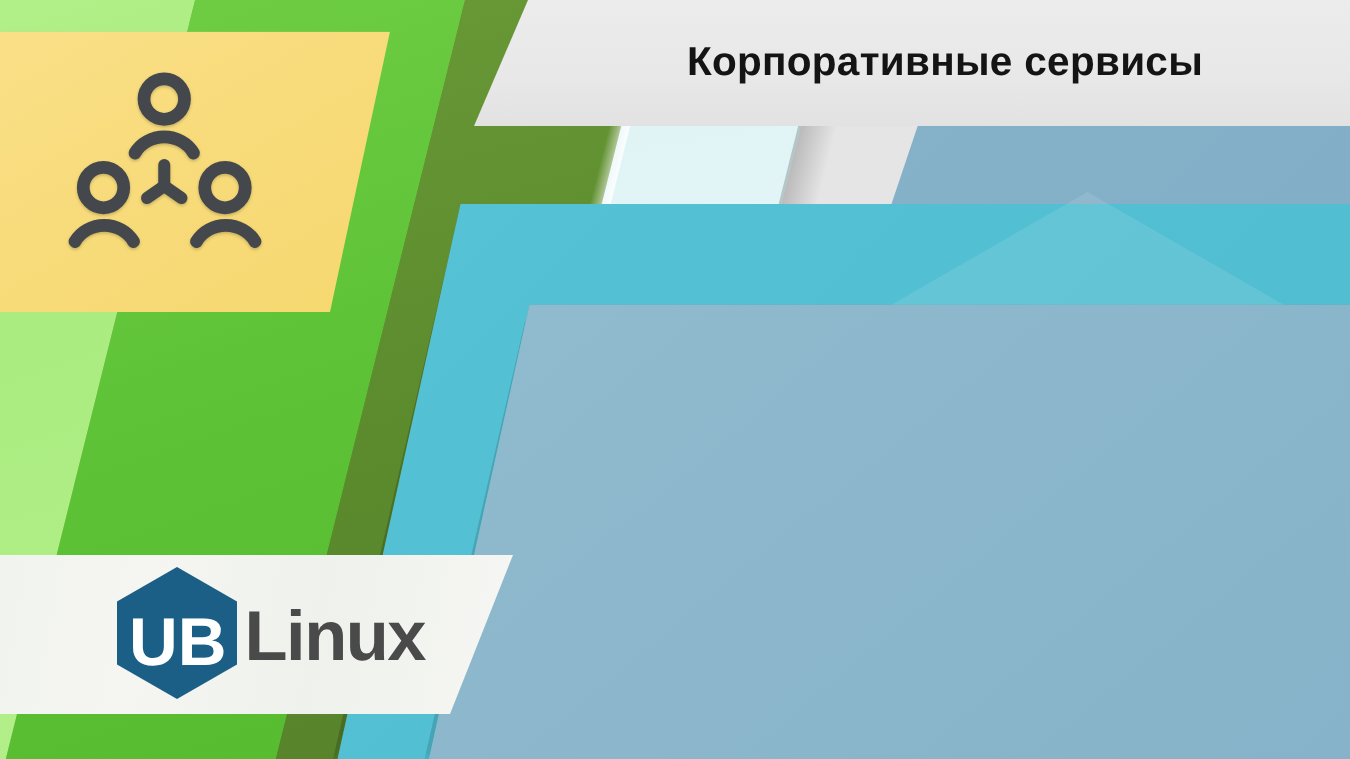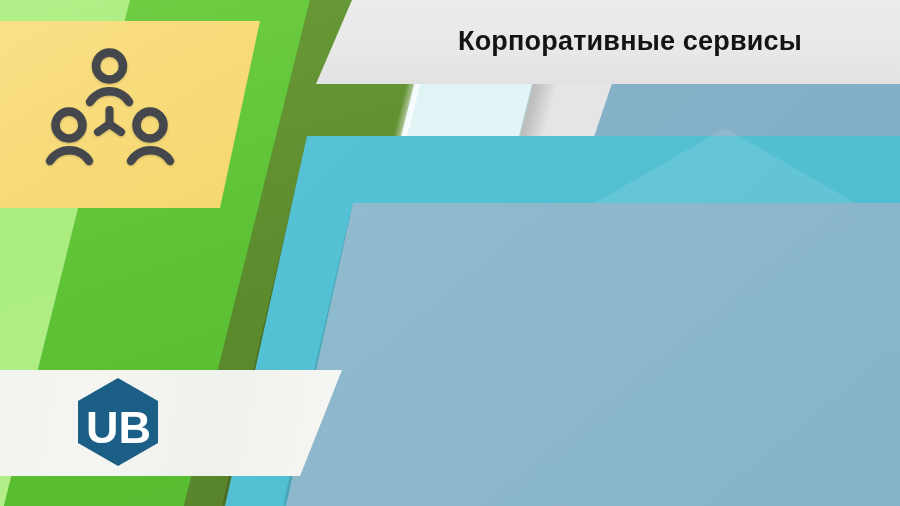--- a/index.html
+++ b/index.html
@@ -162,15 +162,16 @@
 
 
   <div class="logo-band"></div>
   <div class="logo-row">
     <div class="hex">
       <svg viewBox="0 0 86 90" aria-hidden="true">
         <polygon points="43,1 83,24 83,66 43,89 3,66 3,24" fill="#1b5f86"></polygon>
         <text x="43.5" y="66" text-anchor="middle" font-family="Liberation Sans, sans-serif" font-size="45" font-weight="bold" fill="#ffffff">UB</text>
       </svg>
     </div>
+    <div class="logo-word">Linux</div>
   </div>
 
 </div>
 
 </body></html>

